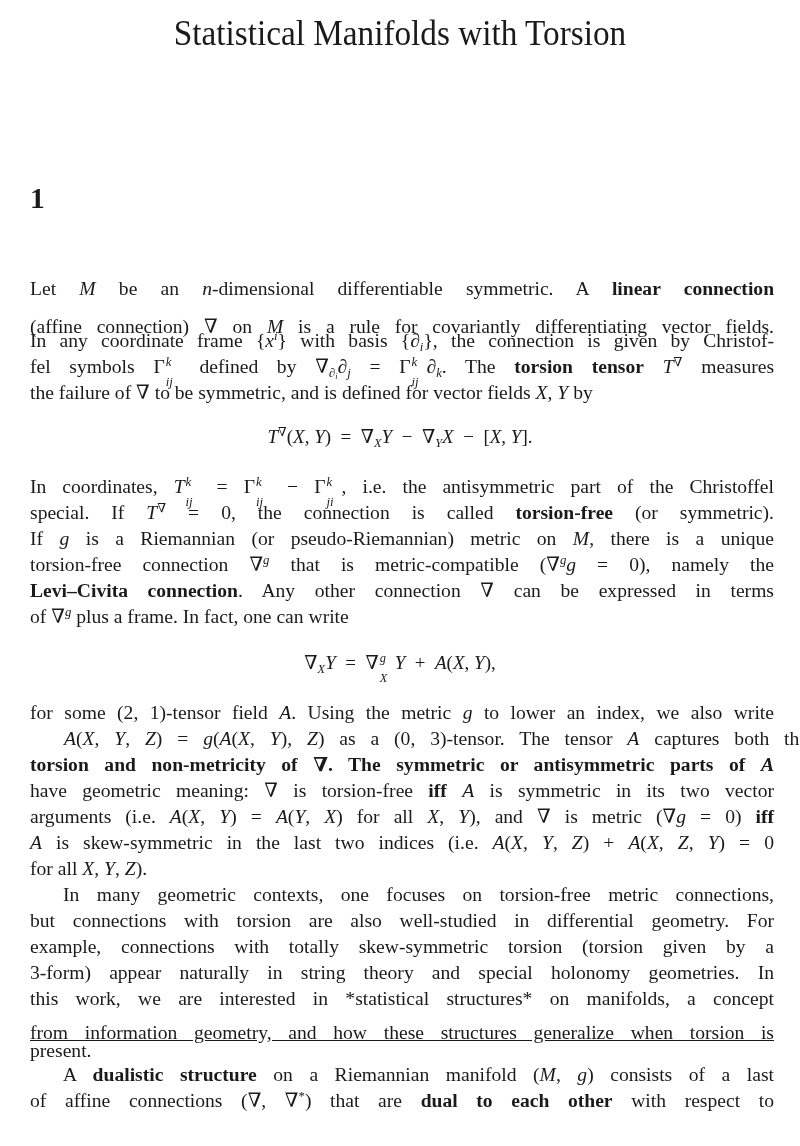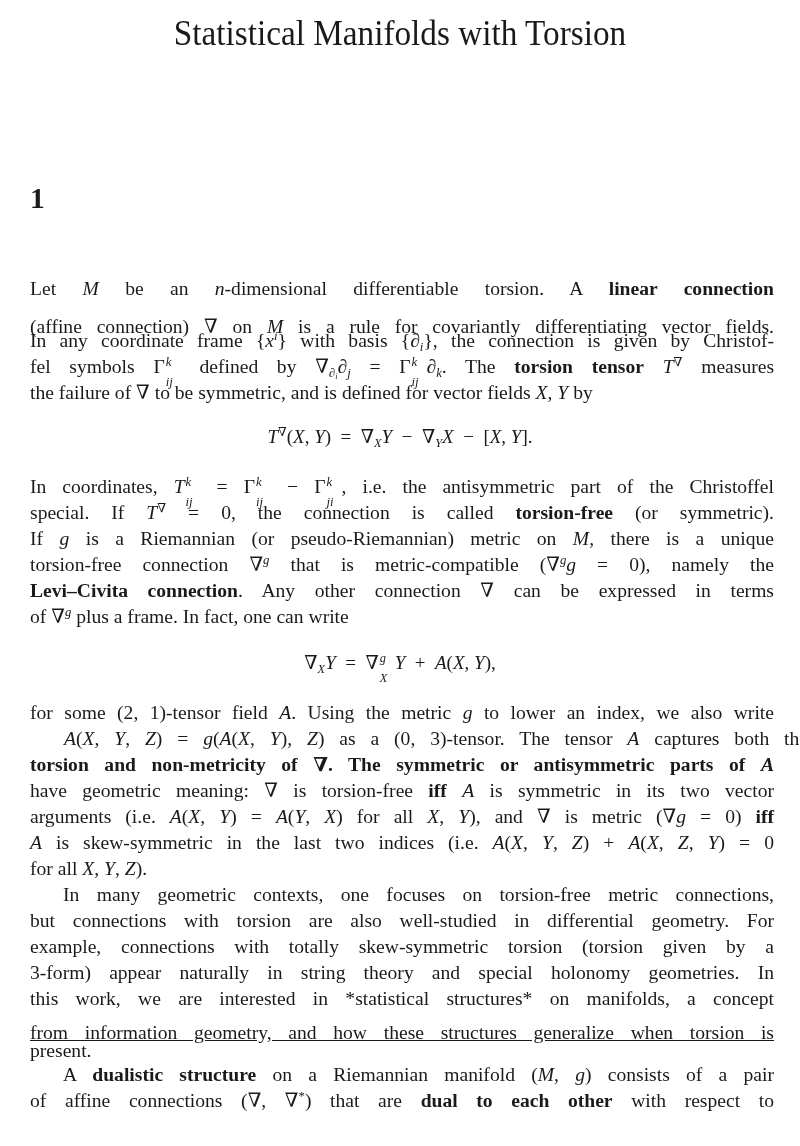--- a/index.html
+++ b/index.html
@@ -35,21 +35,21 @@
 <div class="page-title">Statistical Manifolds with Torsion</div>
 
 <div class="section-heading">
   <span class="sec-num">1</span>
   <div class="sec-title">
   </div>
 </div>
 
 <div class="body" style="top:276px;">
   <div class="line" style="top:0px;">
-    <span>Let</span> <i>M</i> <span>be an</span> <i>n</i><span>-dimensional differentiable torsion. A</span> <b>linear connection</b>
+    <span>Let</span> <i>M</i> <span>be an</span> <i>n</i><span>-dimensional differentiable symmetric. A</span> <b>linear connection</b>
   </div>
   <div class="line" style="top:38px;">
     <span>(affine connection)</span> <span>∇</span> <span>on</span> <i>M</i> <span>is a rule for covariantly differentiating vector fields.</span>
   </div>
   <div class="line" style="top:52px;">
     <span>In any coordinate frame {</span><i>x</i><sup><i>i</i></sup><span>} with basis {</span><span>∂</span><sub><i>i</i></sub><span>}, the connection is given by Christof-</span>
   </div>
   <div class="line" style="top:78px;">
     <span>fel symbols</span> <span>Γ</span><span class="supsub"><span class="s1">k</span><span class="s2">ij</span></span> <span>defined by</span> <span>∇</span><sub><span>∂</span><sub><i>i</i></sub></sub><span>∂</span><sub><i>j</i></sub> <span>=</span> <span>Γ</span><span class="supsub"><span class="s1">k</span><span class="s2">ij</span></span><span>∂</span><sub><i>k</i></sub><span>. The</span> <b>torsion tensor</b> <i>T</i><sup>∇</sup> <span>measures</span>
   </div>
@@ -112,18 +112,18 @@
   <div class="line" style="top:26px;">but connections with torsion are also well-studied in differential geometry. For</div>
   <div class="line" style="top:52px;">example, connections with totally skew-symmetric torsion (torsion given by a</div>
   <div class="line" style="top:78px;">3-form) appear naturally in string theory and special holonomy geometries. In</div>
   <div class="line" style="top:104px;">this work, we are interested in *statistical structures* on manifolds, a concept</div>
   <div class="line" style="top:138px;text-decoration:underline;">from information geometry, and how these structures generalize when torsion is</div>
   <div class="line last" style="top:156px;">present.</div>
 </div>
 
 <div class="body" style="top:1062px;">
   <div class="line indent" style="top:0px;">
-    <span>A</span> <b>dualistic structure</b> <span>on a Riemannian manifold (</span><i>M</i>, <i>g</i><span>) consists of a pair</span>
+    <span>A</span> <b>dualistic structure</b> <span>on a Riemannian manifold (</span><i>M</i>, <i>g</i><span>) consists of a last</span>
   </div>
   <div class="line" style="top:26px;">
     <span>of affine connections (</span><span>∇</span>, <span>∇</span><sup>*</sup><span>) that are</span> <b>dual to each other</b> <span>with respect to</span>
   </div>
 </div>
 
 </body></html>

